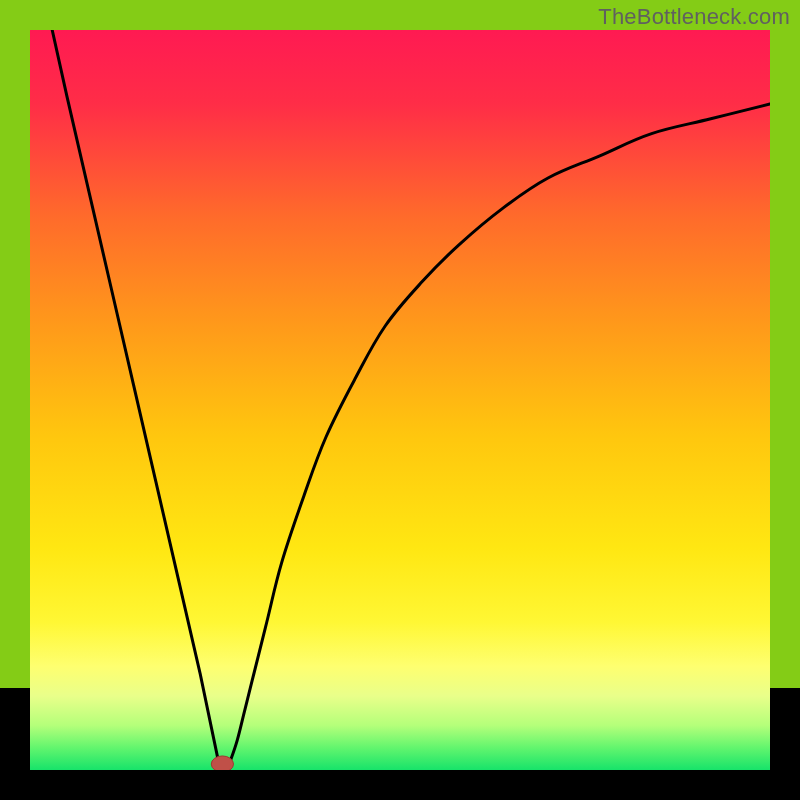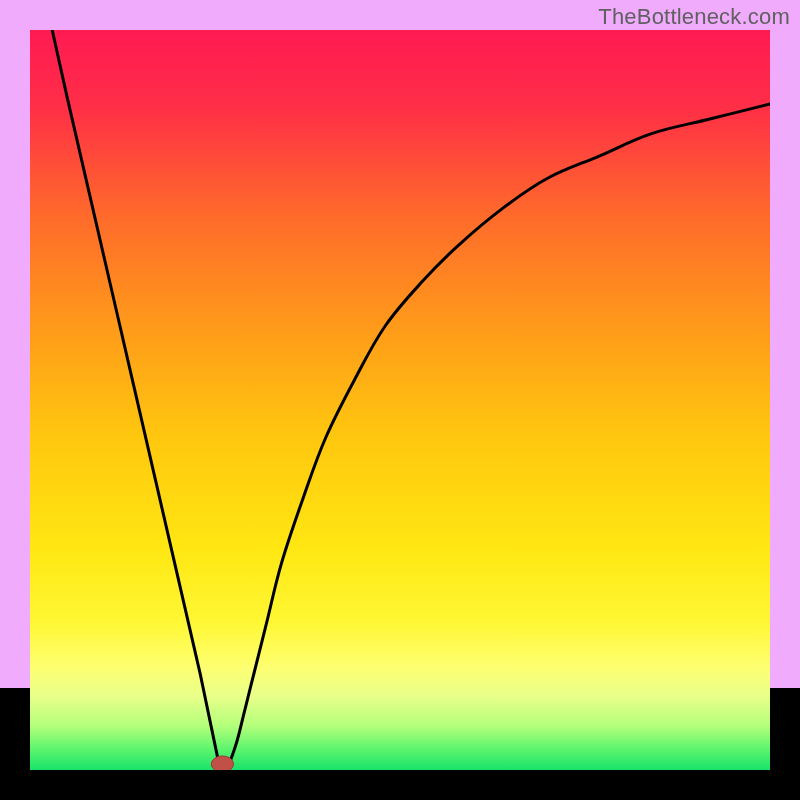--- a/index.html
+++ b/index.html
@@ -7,21 +7,21 @@
     padding: 0;
     width: 800px;
     height: 800px;
     overflow: hidden;
     font-family: Arial, Helvetica, sans-serif;
     background: #000;
   }
   .frame {
     width: 800px;
     height: 688px;
-    background: #f0abfc;
+    background: #84cc16;
     position: relative;
   }
   .plot-area {
     position: absolute;
     left: 30px;
     top: 30px;
     width: 740px;
     height: 740px;
     overflow: hidden;
   }

